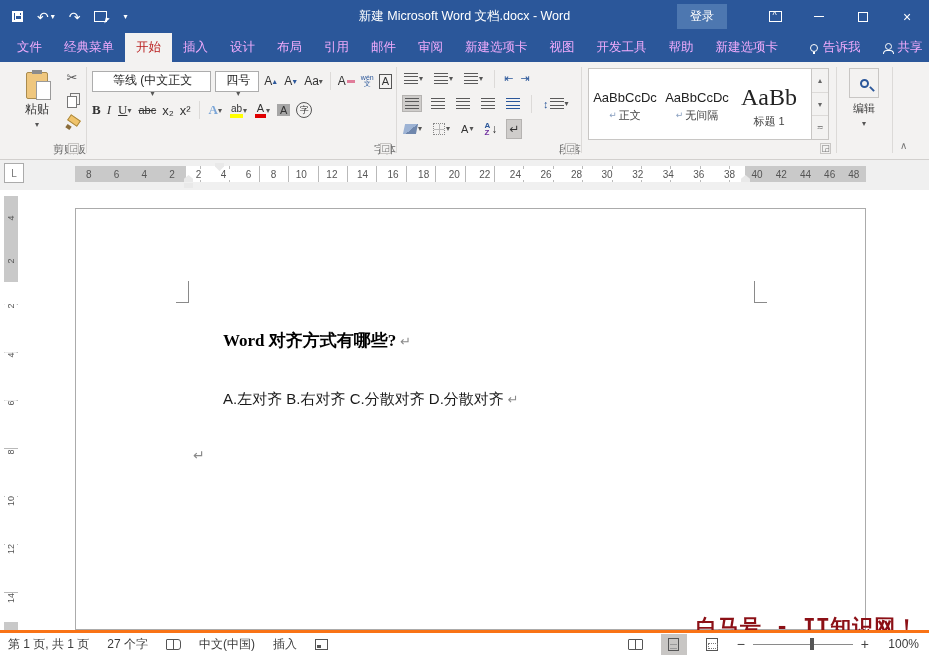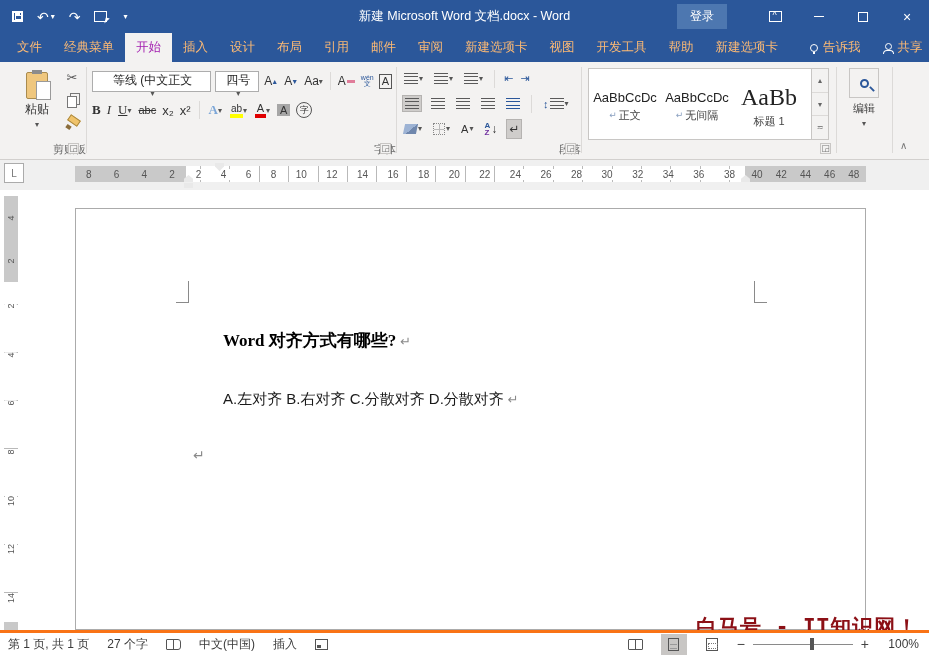--- a/index.html
+++ b/index.html
@@ -20,22 +20,22 @@
   .tb-right { margin-left:auto; display:flex; align-items:center; height:100%; }
   .signin { background:#4d77b0; color:#fff; padding:4px 13px; font-size:12px; margin-right:26px; }
   .winbtn { width:44px; height:33px; display:flex; align-items:center; justify-content:center; color:#fff; font-size:14px; }
   .ic-ribopt { width:13px; height:11px; border:1px solid #fff; position:relative; }
   .ic-ribopt::after { content:"^"; position:absolute; left:3px; top:-2px; font-size:9px; color:#fff; }
   .ic-min { width:10px; height:1px; background:#fff; }
   .ic-max { width:10px; height:10px; border:1px solid #fff; }
 
   
   .tabsrow { position:absolute; left:0; top:33px; width:929px; height:29px; background:#2b579a; display:flex; align-items:stretch; padding-left:6px; }
-  .tab { color:#fdba74; font-size:12.5px; display:flex; align-items:center; padding:0 11px; gap:4px; white-space:nowrap; }
-  .tab.active { background:#f3f2f1; color:#a21caf; }
+  .tab { color:#f0abfc; font-size:12.5px; display:flex; align-items:center; padding:0 11px; gap:4px; white-space:nowrap; }
+  .tab.active { background:#f3f2f1; color:#b91c1c; }
   .tab-tellme { margin-left:10px; }
   .tab-share { margin-left:auto; margin-right:10px; }
   .mini-icon { display:inline-block; }
   .ic-lightbulb { width:8px; height:8px; border:1px solid #fff; border-radius:50%; position:relative; margin-right:1px; }
   .ic-lightbulb::after { content:""; position:absolute; left:2px; bottom:-3px; width:2px; height:2px; background:#fff; }
   .ic-person { width:9px; height:9px; position:relative; margin-right:2px; }
   .ic-person::before { content:""; position:absolute; left:2px; top:0; width:5px; height:5px; border:1px solid #fff; border-radius:50%; }
   .ic-person::after { content:""; position:absolute; left:0; bottom:-2px; width:9px; height:3px; border:1px solid #fff; border-bottom:none; border-radius:4px 4px 0 0; }
 
   

